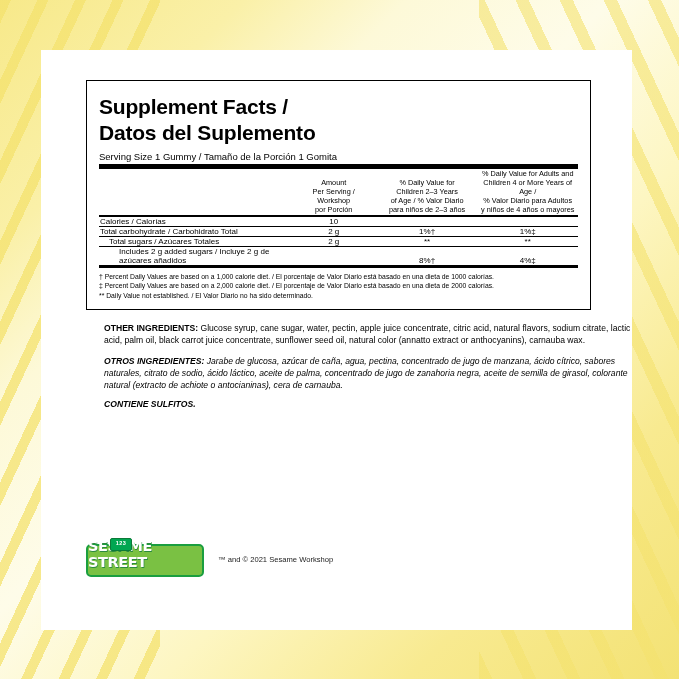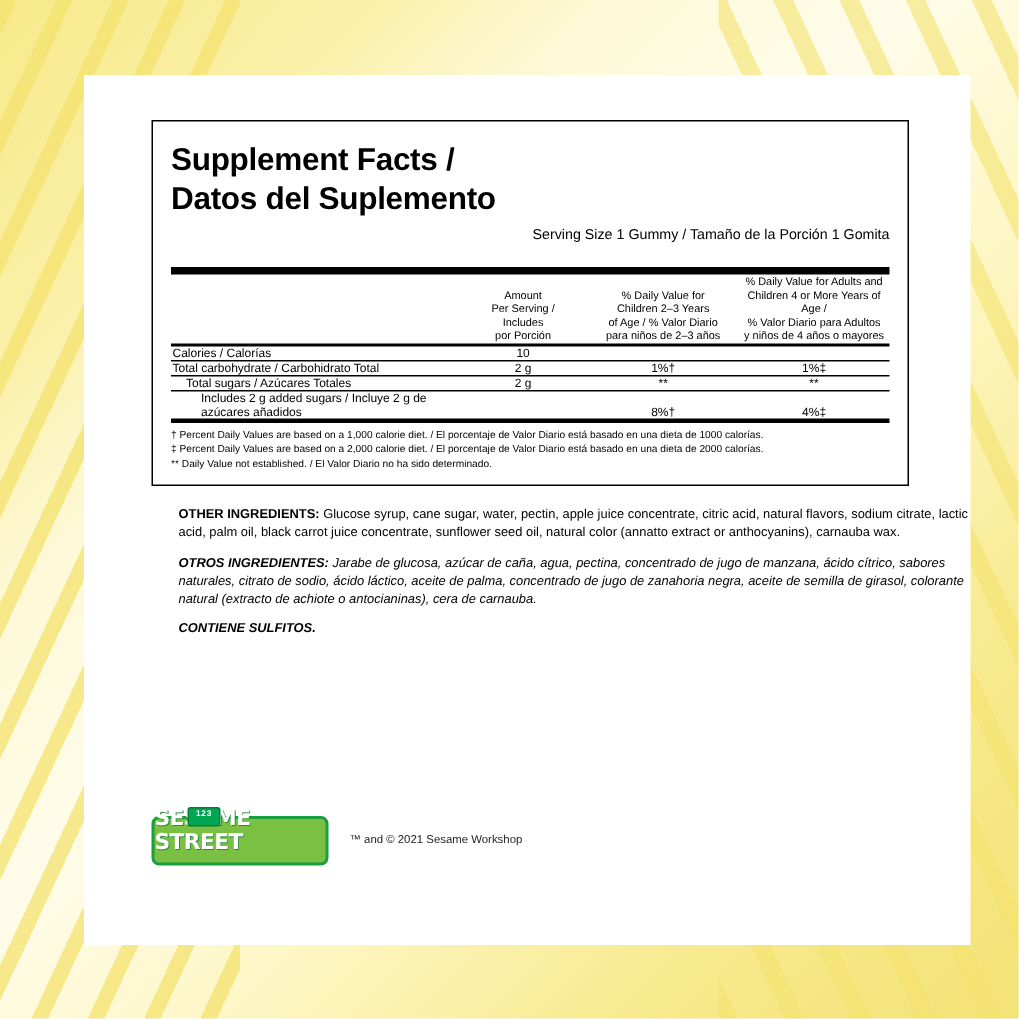--- a/index.html
+++ b/index.html
@@ -30,21 +30,21 @@
   .page::after {
     content: "";
     position: absolute;
     right: 0; top: 0;
     width: 200px; height: 679px;
     background: repeating-linear-gradient(65deg, rgba(244,226,110,0.6) 0 12px, rgba(255,252,225,0.0) 12px 40px);
     pointer-events: none;
   }
   .card {
     position: absolute;
-    left: 56px;
+    left: 41px;
     top: 50px;
     width: 591px;
     height: 580px;
     background: #ffffff;
     z-index: 5;
   }
   .inner {
     position: absolute;
     left: 45px;
     top: 30px;
@@ -63,22 +63,21 @@
     font-weight: bold;
     line-height: 1.12;
     letter-spacing: -0.2px;
     color: #000;
     margin: 2px 0 0 0;
   }
   .sf-serving {
     font-size: 9.5px;
     color: #000;
     margin-top: 7px;
-    margin-bottom: 16px;
-    text-align: right;
+    margin-bottom: 2px;
   }
   .rule-thick {
     border-top: 5px solid #000;
     height: 0;
     margin: 2px 0 0 0;
   }
   table.sf {
     width: 100%;
     border-collapse: collapse;
     font-size: 8px;
@@ -219,21 +218,21 @@
         <div class="sf-serving">Serving Size 1 Gummy / Tamaño de la Porción 1 Gomita</div>
         <div class="rule-thick"></div>
 
         <table class="sf">
           <tbody>
               <tr class="hdr-row">
             <td class="col-name"></td>
             <td class="col-amt">
               <span>Amount</span><br>
               <span>Per Serving /</span><br>
-              <span>Includes</span><br>
+              <span>Workshop</span><br>
               <span>por Porción</span>
             </td>
             <td class="col-kids">
               <span>% Daily Value for</span><br>
               <span>Children 2–3 Years</span><br>
               <span>of Age / % Valor Diario</span><br>
               <span>para niños de 2–3 años</span>
             </td>
             <td class="col-adult">
               <span>% Daily Value for Adults and</span><br>

